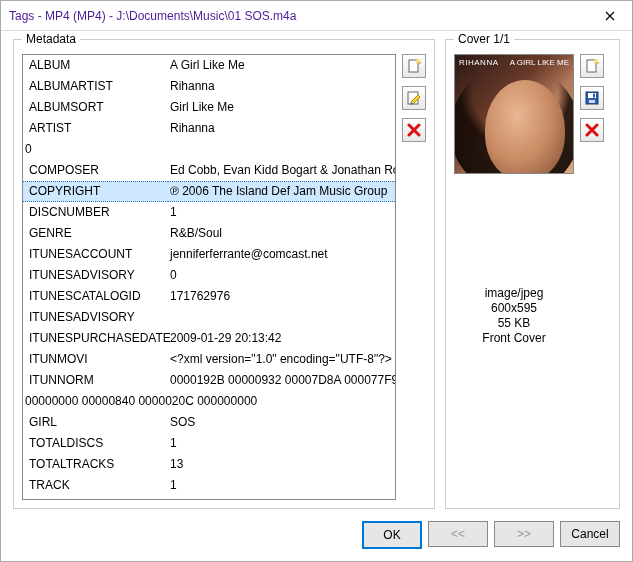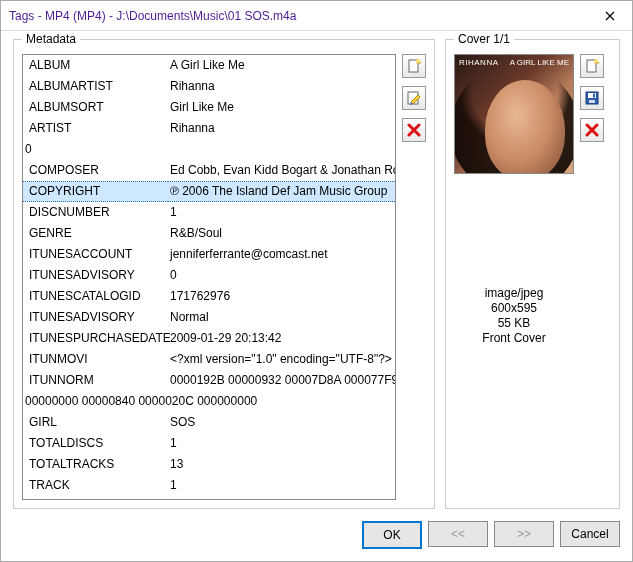--- a/index.html
+++ b/index.html
@@ -236,21 +236,20 @@
               <div class="meta-row">
                 <div class="meta-key">ITUNESADVISORY</div>
                 <div class="meta-val">0</div>
               </div>
               <div class="meta-row">
                 <div class="meta-key">ITUNESCATALOGID</div>
                 <div class="meta-val">171762976</div>
               </div>
               <div class="meta-row">
                 <div class="meta-key">ITUNESADVISORY</div>
-                <div class="meta-val">Normal</div>
               </div>
               <div class="meta-row">
                 <div class="meta-key">ITUNESPURCHASEDATE</div>
                 <div class="meta-val">2009-01-29 20:13:42</div>
               </div>
               <div class="meta-row">
                 <div class="meta-key">ITUNMOVI</div>
                 <div class="meta-val">&lt;?xml version="1.0" encoding="UTF-8"?&gt;</div>
               </div>
               <div class="meta-row">

